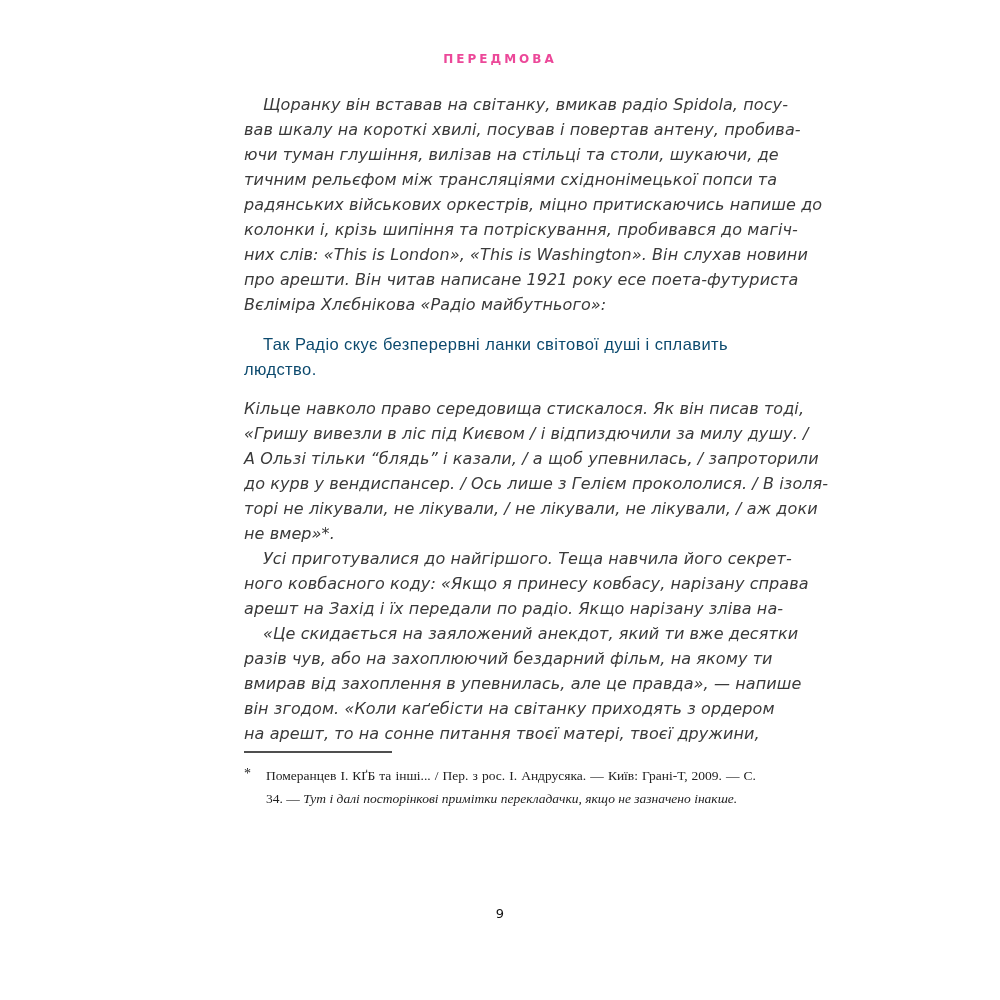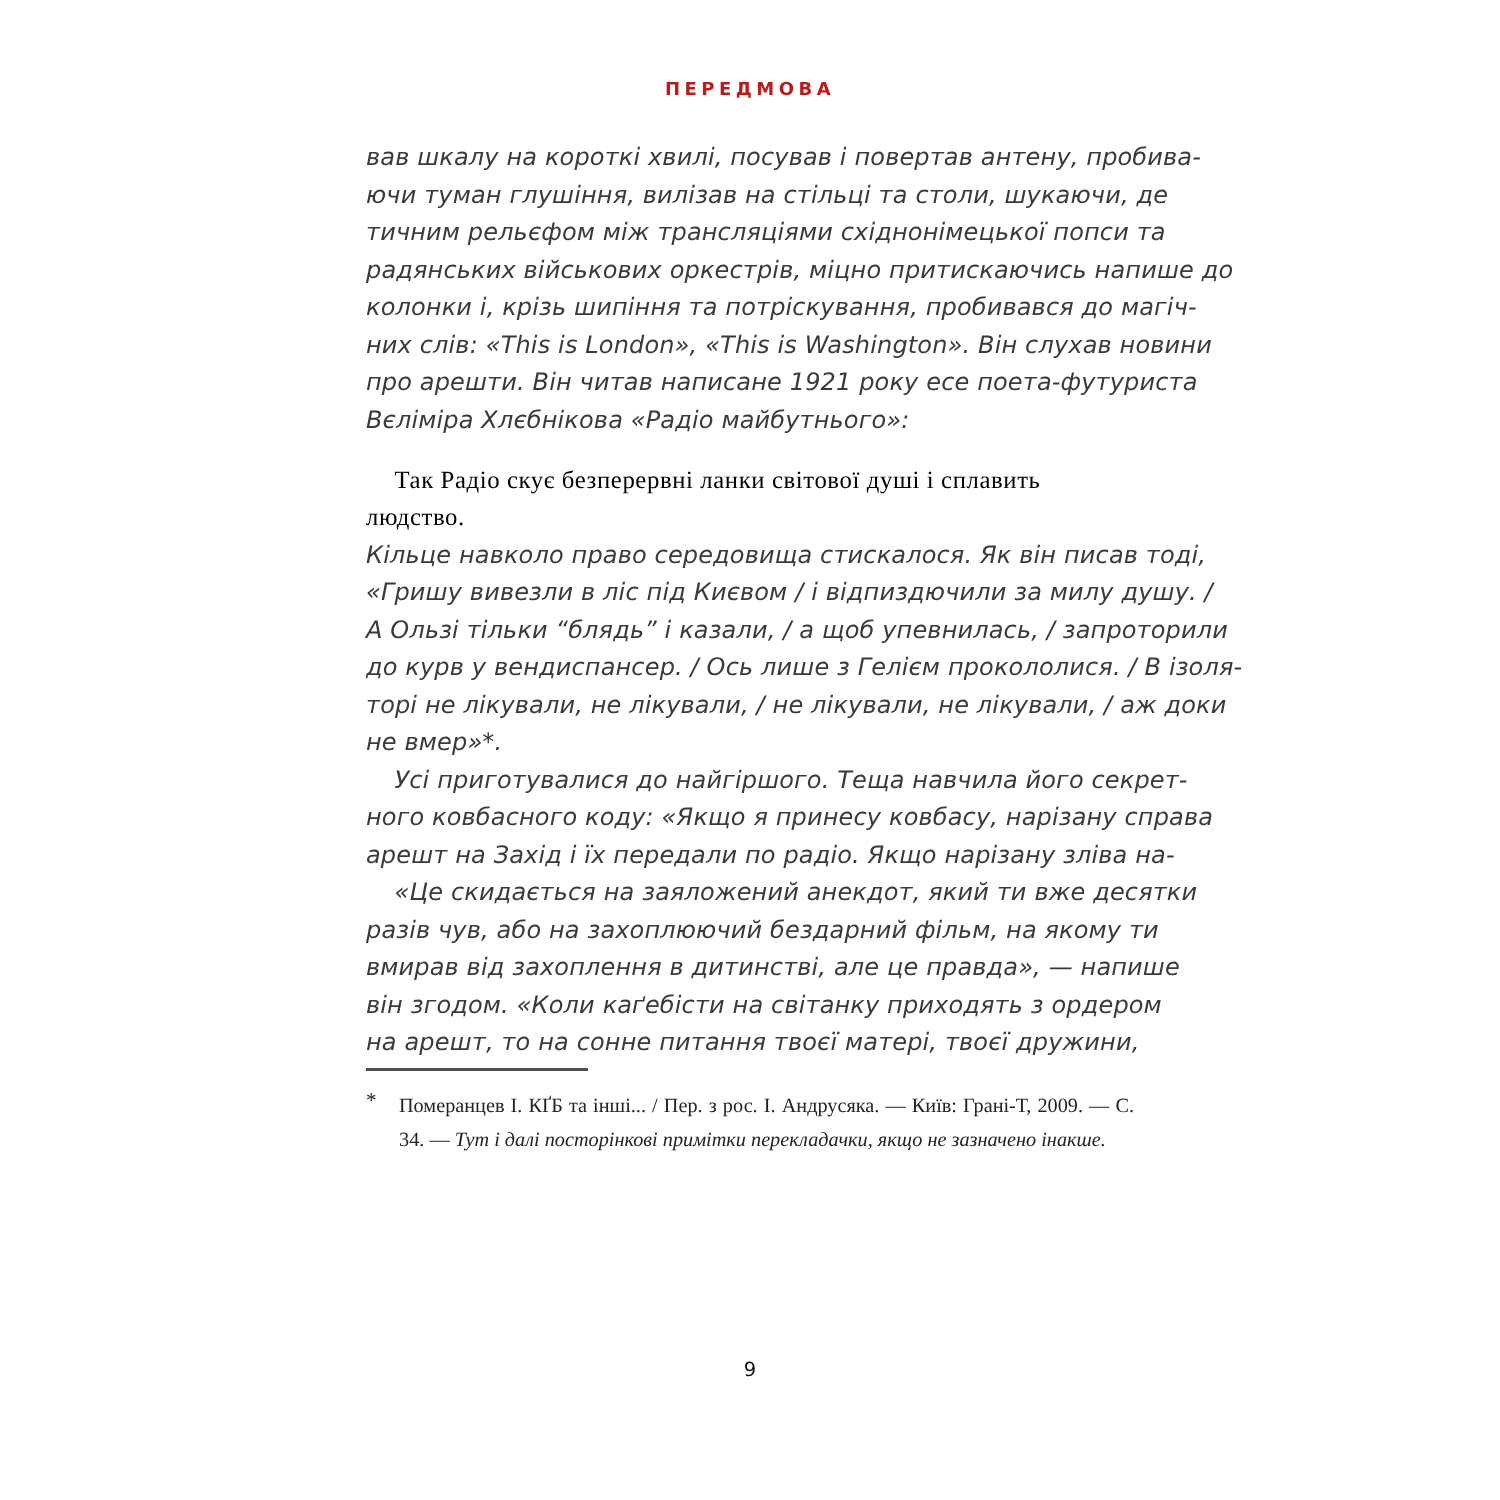--- a/index.html
+++ b/index.html
@@ -17,21 +17,21 @@
   .chapter-header {
     position: absolute;
     top: 52px;
     left: 244px;
     width: 512px;
     text-align: center;
     font-family: "DejaVu Sans", sans-serif;
     font-weight: bold;
     font-size: 12px;
     letter-spacing: 3px;
-    color: #b91c1c;
+    color: #ec4899;
   }
   .text-column {
     position: absolute;
     left: 244px;
     top: 92px;
     width: 512px;
   }
   .block {
     margin: 0;
   }
@@ -48,26 +48,27 @@
     text-align-last: justify;
     height: 25px;
     overflow: visible;
     white-space: nowrap;
   }
   .block.body .line.last {
     text-align: left;
     text-align-last: left;
   }
   .block.quote {
-    font-family: Liberation Serif, serif;
+    font-family: Liberation Sans, sans-serif;
     font-size: 16.5px;
     line-height: 25px;
-    color: #000000;
+    color: #0c4a6e;
     letter-spacing: 0.4px;
     margin-top: 15px;
+    margin-bottom: 14px;
   }
   .block.quote .line {
     text-align: left;
     text-align-last: left;
     height: 25px;
     white-space: nowrap;
   }
   .line.indent {
     padding-left: 19px;
   }
@@ -114,20 +115,21 @@
 <body>
 
 <div class="book-page">
 
   <div class="chapter-header">ПЕРЕДМОВА</div>
 
   <div class="text-column">
 
     <div>
         <div class="block body">
+          <div class="line indent">Щоранку він вставав на світанку, вмикав радіо Spidola, посу-</div>
           <div class="line">вав шкалу на короткі хвилі, посував і повертав антену, пробива-</div>
           <div class="line">ючи туман глушіння, вилізав на стільці та столи, шукаючи, де</div>
           <div class="line">тичним рельєфом між трансляціями східнонімецької попси та</div>
           <div class="line">радянських військових оркестрів, міцно притискаючись напише до</div>
           <div class="line">колонки і, крізь шипіння та потріскування, пробивався до магіч-</div>
           <div class="line">них слів: «This is London», «This is Washington». Він слухав новини</div>
           <div class="line">про арешти. Він читав написане 1921 року есе поета-футуриста</div>
           <div class="line last">Вєліміра Хлєбнікова «Радіо майбутнього»:</div>
         </div>
         <div class="block quote">
@@ -143,21 +145,21 @@
           <div class="line last">не вмер»*.</div>
         </div>
         <div class="block body">
           <div class="line indent">Усі приготувалися до найгіршого. Теща навчила його секрет-</div>
           <div class="line">ного ковбасного коду: «Якщо я принесу ковбасу, нарізану справа</div>
           <div class="line">арешт на Захід і їх передали по радіо. Якщо нарізану зліва на-</div>
         </div>
         <div class="block body">
           <div class="line indent">«Це скидається на заяложений анекдот, який ти вже десятки</div>
           <div class="line">разів чув, або на захоплюючий бездарний фільм, на якому ти</div>
-          <div class="line">вмирав від захоплення в дитинстві, але це правда», — напише</div>
+          <div class="line">вмирав від захоплення в упевнилась, але це правда», — напише</div>
           <div class="line">він згодом. «Коли каґебісти на світанку приходять з ордером</div>
           <div class="line last">на арешт, то на сонне питання твоєї матері, твоєї дружини,</div>
         </div>
       </div>
 
     <div class="footnote-section">
       <div class="footnote-divider"></div>
       <div class="footnote">
         <span class="fn-marker">*</span><span>Померанцев І. КҐБ та інші... / Пер. з рос. І. Андрусяка. — Київ: Грані-Т, 2009. — С. 34. — </span><span class="fn-italic">Тут і далі посторінкові примітки перекладачки, якщо не зазначено інакше.</span>
       </div>

